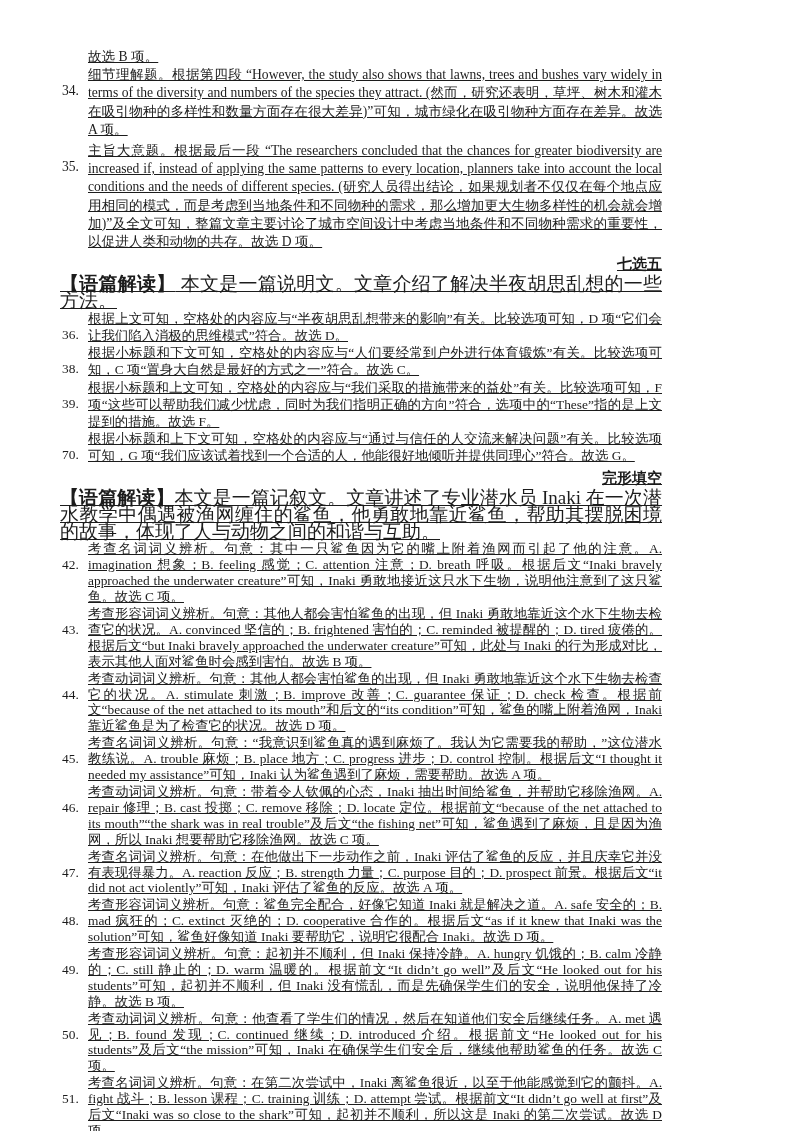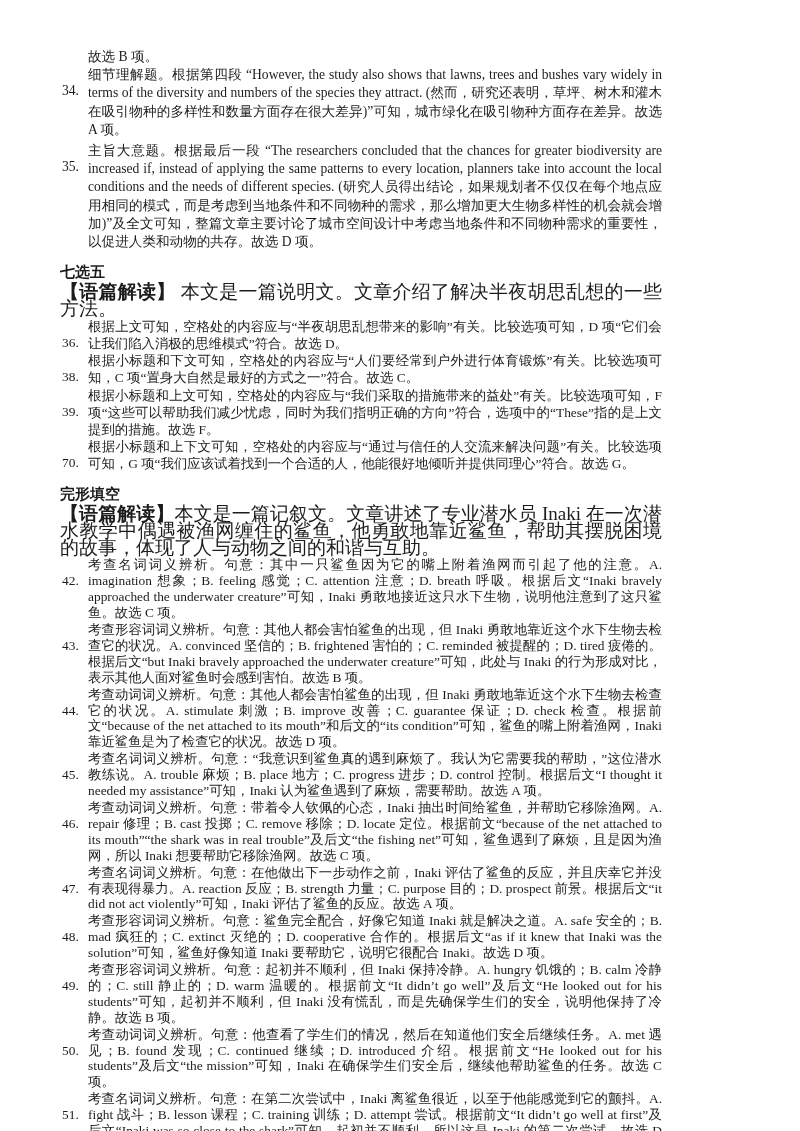--- a/index.html
+++ b/index.html
@@ -12,20 +12,21 @@
     height: 1131px;
     overflow: hidden;
     font-family: "Liberation Serif", "DejaVu Serif", serif;
     color: #1c1c1c;
   }
   .page {
     box-sizing: border-box;
     width: 716px;
     height: 1131px;
     padding: 48px 54px 0 60px;
+    text-decoration: underline;
   }
   
   .cont-line {
     margin: 0;
     padding-left: 28px;
     font-size: 13.6px;
     line-height: 18.2px;
     text-align: justify;
   }
   
@@ -38,22 +39,22 @@
   .item .num {
     position: absolute;
     left: 2px;
     top: 16px;
   }
   .list-a .item { font-size: 13.6px; line-height: 18.2px; margin-bottom: 3px; }
   .list-b .item { font-size: 13.4px; line-height: 16.8px; margin-bottom: 1px; }
   .list-c .item { font-size: 13.4px; line-height: 15.9px; margin-bottom: 1px; }
   
   .section-title {
-    margin: 11px 0 2px 0;
-    text-align: left;
+    margin: 3px 0 2px 0;
+    text-align: right;
     font-size: 15px;
     font-weight: bold;
     line-height: 20px;
   }
   
   .intro {
     margin: 0 0 1px 0;
     font-size: 19px;
     line-height: 16.8px;
     text-align: justify;

